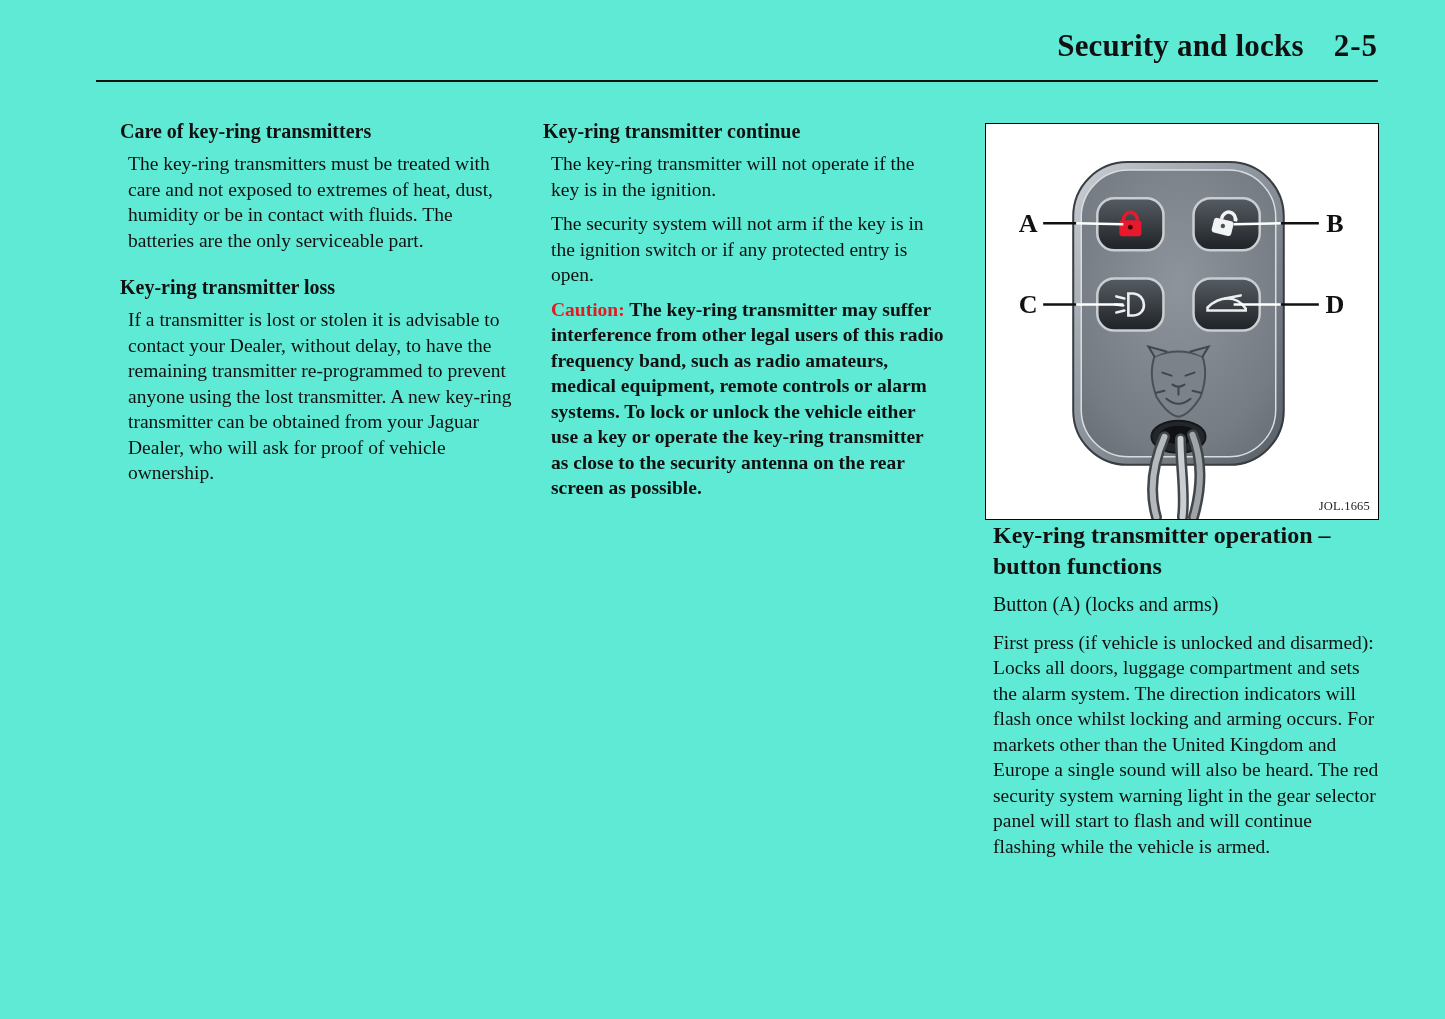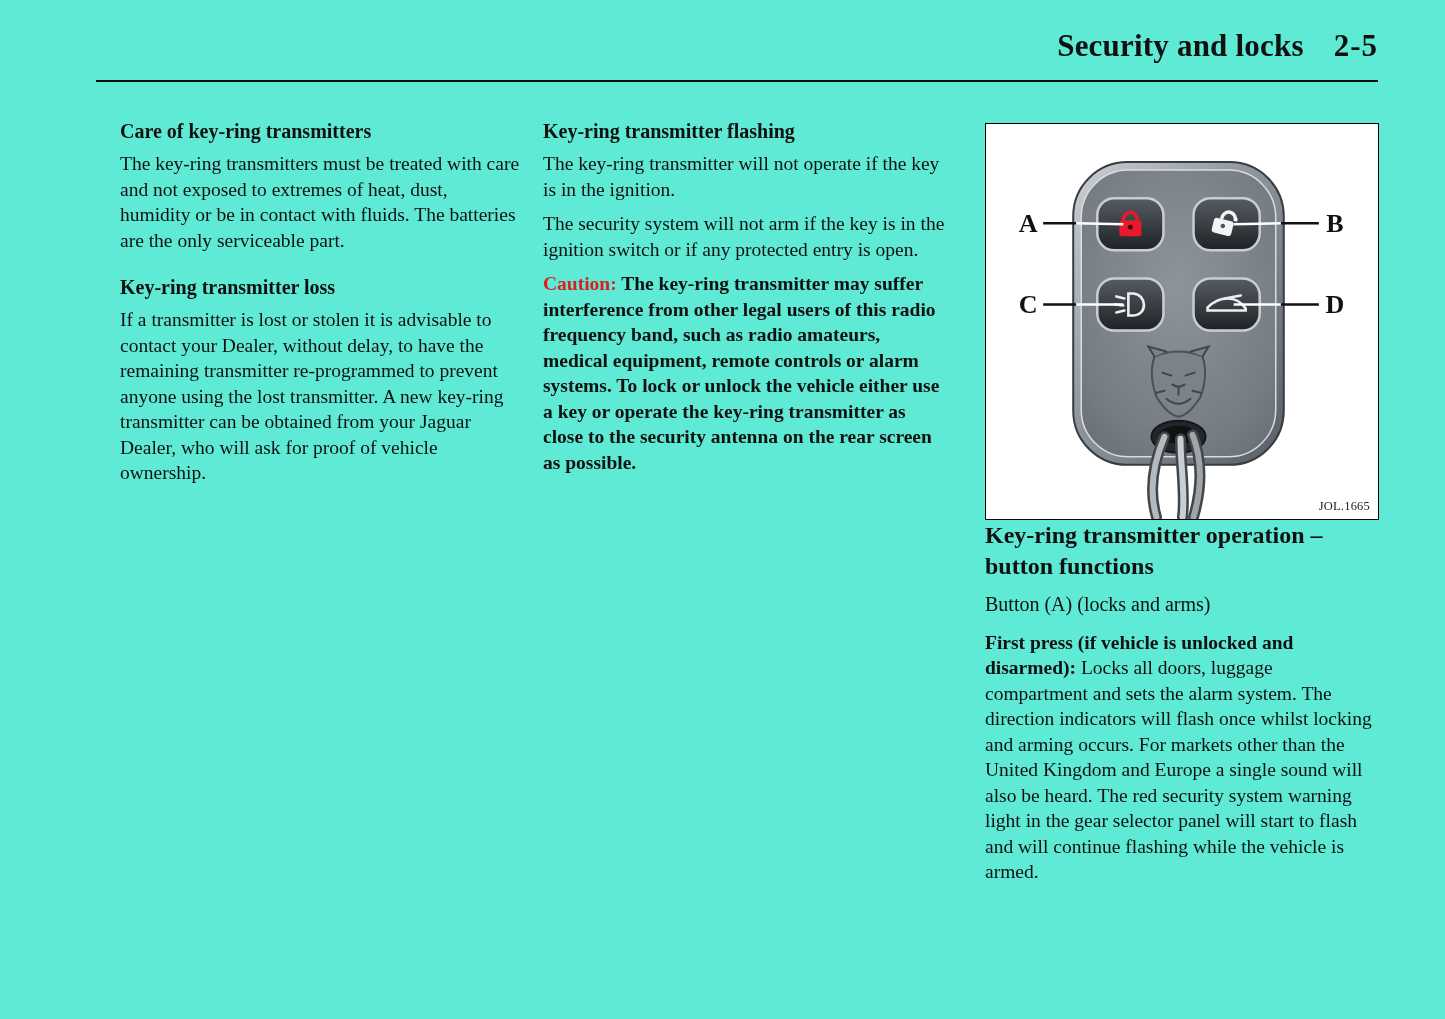--- a/index.html
+++ b/index.html
@@ -31,41 +31,41 @@
     font-size: 19.5px; line-height: 1.31;
   }
   .col-1 { left: 120px; width: 400px; }
   .col-2 { left: 543px; width: 402px; }
   .col-3 { left: 985px; width: 394px; }
 
   .col h3 {
     font-size: 20px; font-weight: bold; margin: 0 0 7px 0; line-height: 1.3;
   }
   .col .section + .section { margin-top: 21px; }
-  .col p { margin: 0 0 9px 0; }
+  .col p { margin: 0 0 9px 8px; }
   .col p:last-child { margin-bottom: 0; }
 
   .caution-para { font-weight: bold; margin-top: 4px; }
   .caution-label { color: #e11b22; font-weight: bold; }
 
   
   .figure-box {
     position: relative; width: 394px; height: 397px;
     border: 1.6px solid #000000; margin-top: 5px; background: #ffffff;
   }
   .figure-box svg { position: absolute; inset: 0; width: 100%; height: 100%; }
   .figure-id {
     position: absolute; bottom: 5px; right: 8px;
     font-family: Liberation Serif, serif;
     font-size: 12.5px; color: #222222; letter-spacing: 0.2px;
   }
 
   .fig-caption { font-size: 24px; font-weight: bold; line-height: 1.3; margin: 15px 0 0 0; }
   .sub-heading { font-size: 20px; font-weight: normal; margin: 13px 0 0 0; }
-  .lead-bold { font-weight: bold; }
+  .lead-bold { font-weight: normal; }
   .col-3 .body-para { margin-top: 12px; }
 </style>
 </head>
 <body>
 
 <div class="page">
 
   <div class="page-header">
     <span>Security and locks</span><span class="pageno">2-5</span>
   </div>
@@ -77,21 +77,21 @@
       <p>The key-ring transmitters must be treated with care and not exposed to extremes of heat, dust, humidity or be in contact with fluids. The batteries are the only serviceable part.</p>
     </div>
     <div class="section">
       <h3>Key-ring transmitter loss</h3>
       <p>If a transmitter is lost or stolen it is advisable to contact your Dealer, without delay, to have the remaining transmitter re-programmed to prevent anyone using the lost transmitter. A new key-ring transmitter can be obtained from your Jaguar Dealer, who will ask for proof of vehicle ownership.</p>
     </div>
   </div>
 
   <div class="col col-2">
     <div class="section">
-      <h3>Key-ring transmitter flashing</h3>
+      <h3>Key-ring transmitter continue</h3>
       <p>The key-ring transmitter will not operate if the key is in the ignition.</p>
       <p>The security system will not arm if the key is in the ignition switch or if any protected entry is open.</p>
       <p class="caution-para"><span class="caution-label">Caution:</span><span> The key-ring transmitter may suffer interference from other legal users of this radio frequency band, such as radio amateurs, medical equipment, remote controls or alarm systems. To lock or unlock the vehicle either use a key or operate the key-ring transmitter as close to the security antenna on the rear screen as possible.</span></p>
     </div>
   </div>
 
   <div class="col col-3">
 
     <div class="figure-box">
       <svg viewBox="0 0 391 394" aria-hidden="true">

